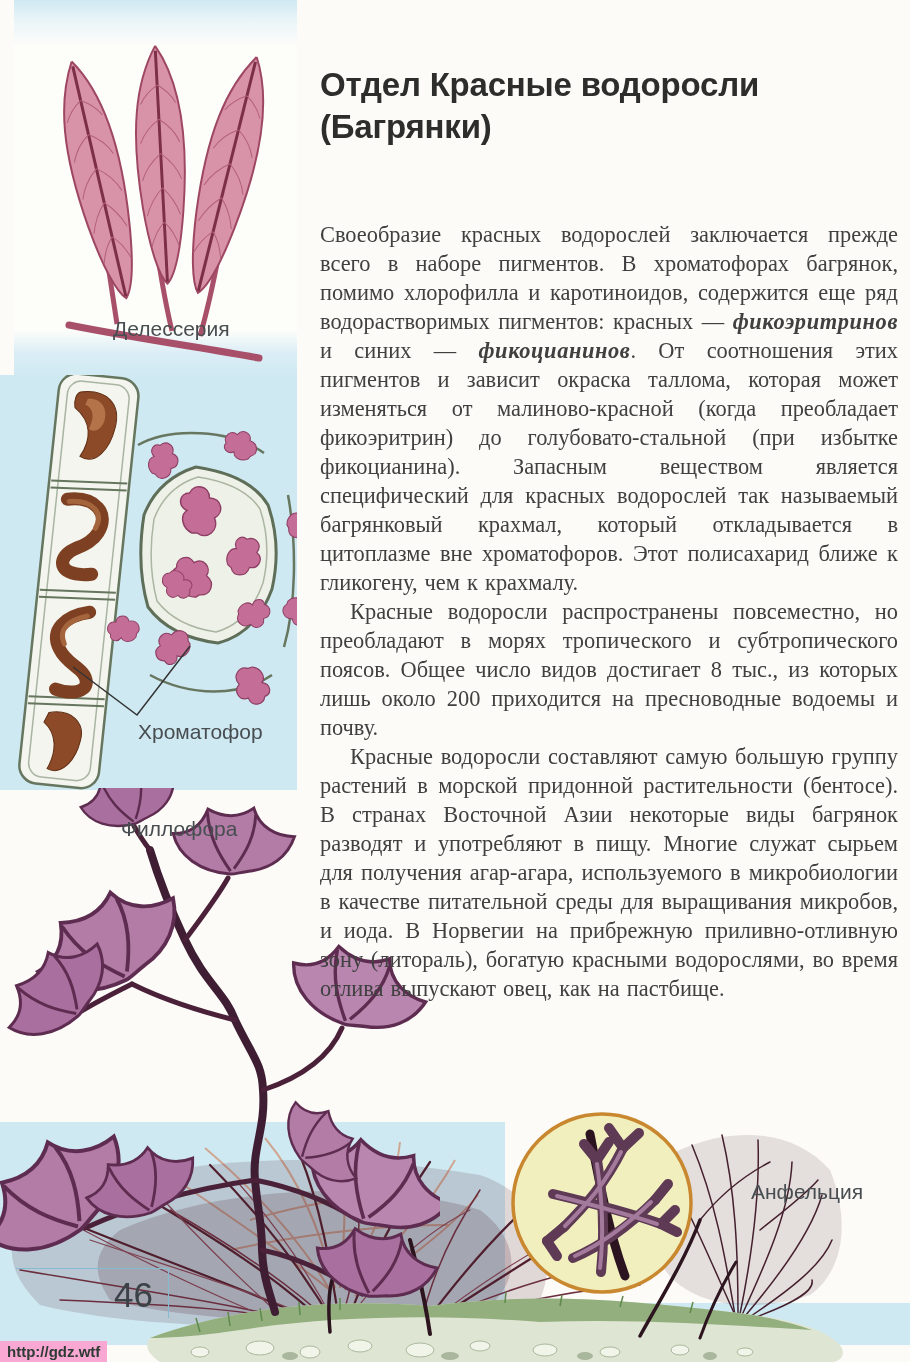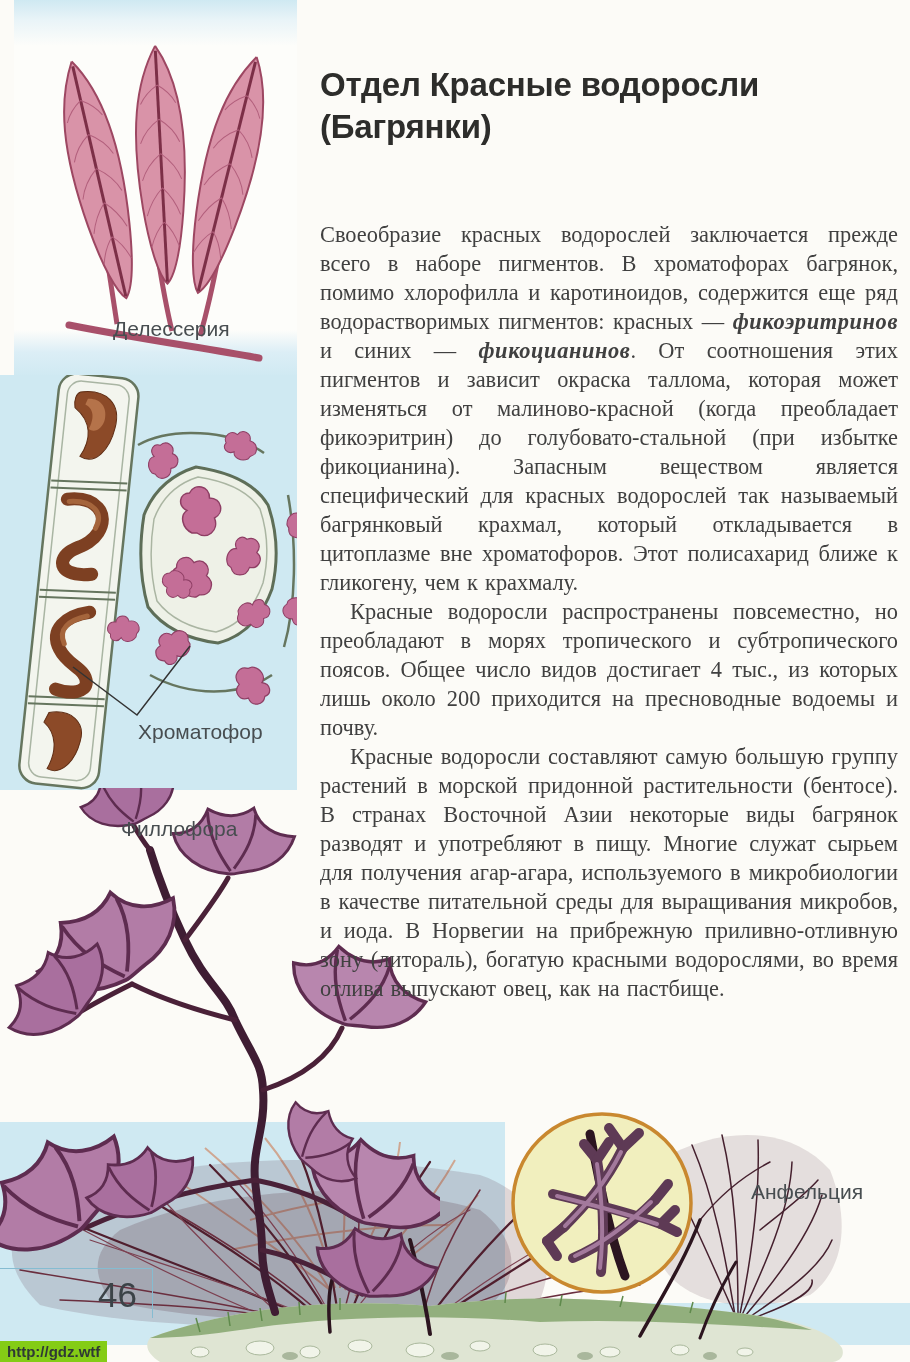--- a/index.html
+++ b/index.html
@@ -42,31 +42,31 @@
   .bodytext{
     position:absolute;left:320px;top:176px;width:578px;
     font-family:"Liberation Serif",serif;font-size:22.4px;line-height:29px;
     color:#404040;text-align:justify;word-spacing:1.5px;margin-top:44px;
   }
   .bodytext p{margin:0;}
   .bodytext p.indent{text-indent:30px;}
   .bodytext .bi{font-weight:bold;font-style:italic;letter-spacing:0.6px;}
   
   .pagenum-box{
-    position:absolute;left:0;top:1268px;width:118px;height:49px;
+    position:absolute;left:16px;top:1268px;width:118px;height:49px;
     border-top:1.5px solid #85bcd1;border-right:1.5px solid #85bcd1;padding-left:34px;
   }
   .pagenum{
     position:absolute;right:15px;top:6px;
     font-family:"Liberation Sans",sans-serif;font-size:35px;color:#3b4247;
   }
   
   .watermark{
     position:absolute;left:0;top:1341px;height:21px;padding:0 7px;
-    background:#84cc16;color:#2f3a34;line-height:21px;
+    background:#f9a8d4;color:#2f3a34;line-height:21px;
     font-family:"Liberation Sans",sans-serif;font-size:15px;font-weight:bold;
     text-decoration:none;display:inline-block;
   }
 </style>
 </head>
 <body>
 
 <div class="page">
 
   <div class="blue-a"></div>
@@ -321,21 +321,21 @@
   </div>
 
   <div class="fig-label lbl-delesseria">Делессерия</div>
   <div class="fig-label lbl-chromatophore">Хроматофор</div>
   <div class="fig-label lbl-phyllophora">Филлофора</div>
   <div class="fig-label lbl-ahnfeltia">Анфельция</div>
 
   <h1 class="title">Отдел Красные водоросли (Багрянки)</h1>
   <div class="bodytext">
       <p class=""><span>Своеобразие красных водорослей заключается прежде всего в наборе пигментов. В хроматофорах багрянок, помимо хлорофилла и каротиноидов, содержится еще ряд водорастворимых пигментов: красных — </span><span class="bi">фикоэритринов</span><span> и синих — </span><span class="bi">фикоцианинов</span><span>. От соотношения этих пигментов и зависит окраска таллома, которая может изменяться от малиново-красной (когда преобладает фикоэритрин) до голубовато-стальной (при избытке фикоцианина). Запасным веществом является специфический для красных водорослей так называемый багрянковый крахмал, который откладывается в цитоплазме вне хроматофоров. Этот полисахарид ближе к гликогену, чем к крахмалу.</span></p>
-      <p class="indent"><span>Красные водоросли распространены повсеместно, но преобладают в морях тропического и субтропического поясов. Общее число видов достигает 4 тыс., из которых лишь около 200 приходится на пресноводные водоемы и почву.</span></p>
+      <p class="indent"><span>Красные водоросли распространены повсеместно, но преобладают в морях тропического и субтропического поясов. Общее число видов достигает 8 тыс., из которых лишь около 200 приходится на пресноводные водоемы и почву.</span></p>
       <p class="indent"><span>Красные водоросли составляют самую большую группу растений в морской придонной растительности (бентосе). В странах Восточной Азии некоторые виды багрянок разводят и употребляют в пищу. Многие служат сырьем для получения агар-агара, используемого в микробиологии в качестве питательной среды для выращивания микробов, и иода. В Норвегии на прибрежную приливно-отливную зону (литораль), богатую красными водорослями, во время отлива выпускают овец, как на пастбище.</span></p>
     </div>
 
   <div class="pagenum-box">
     <div class="pagenum">46</div>
   </div>
 
   <a class="watermark">http://gdz.wtf</a>
 
 </div>

